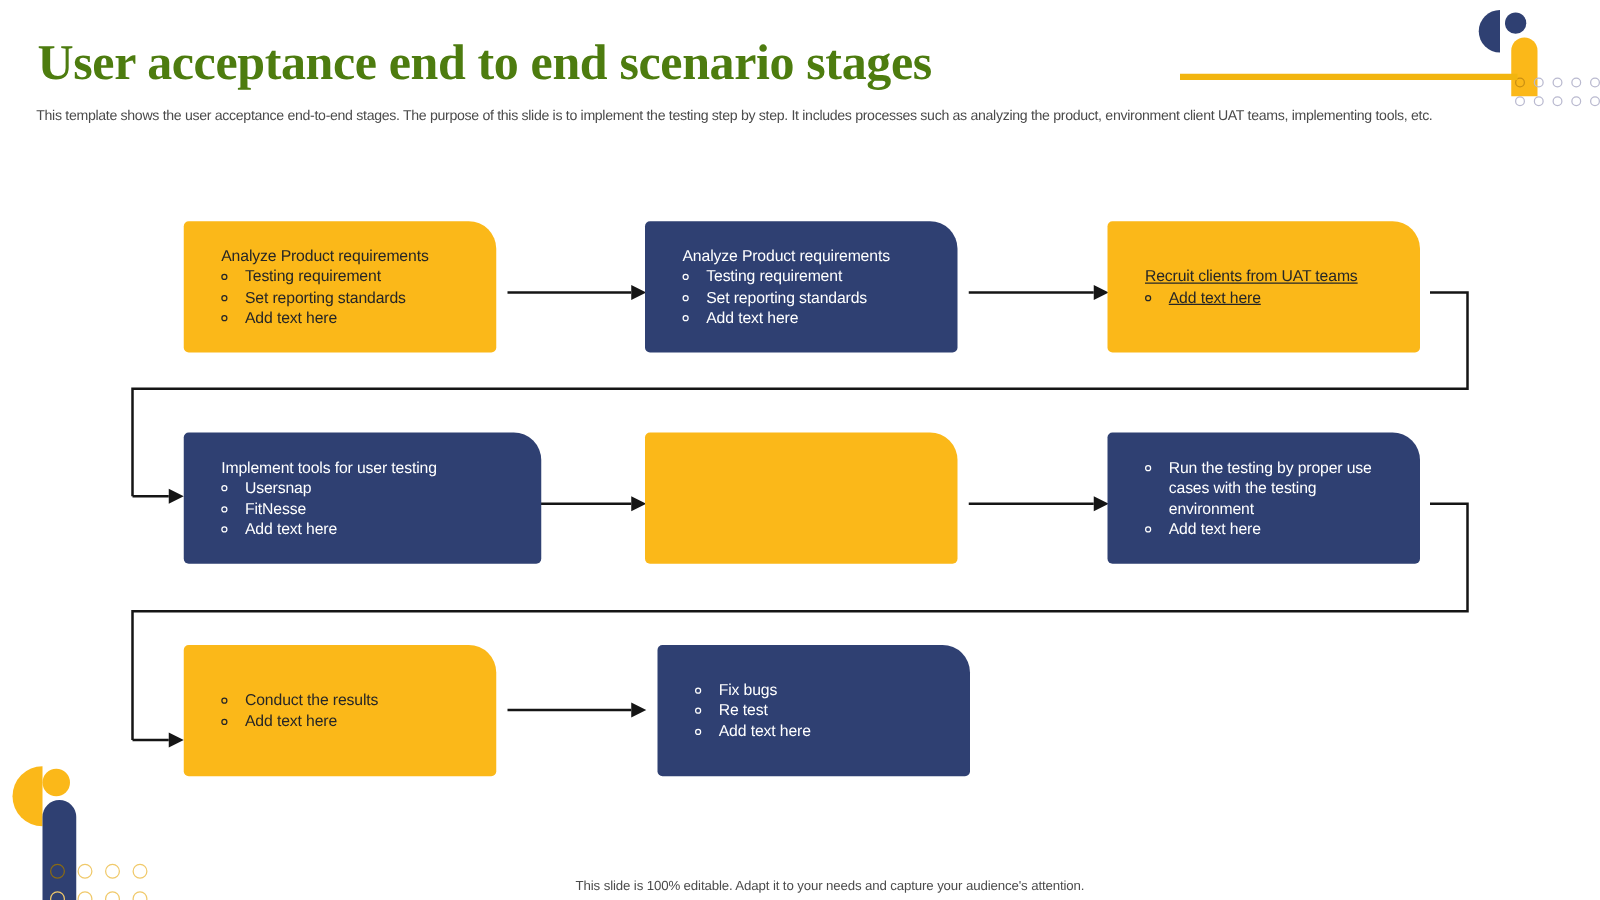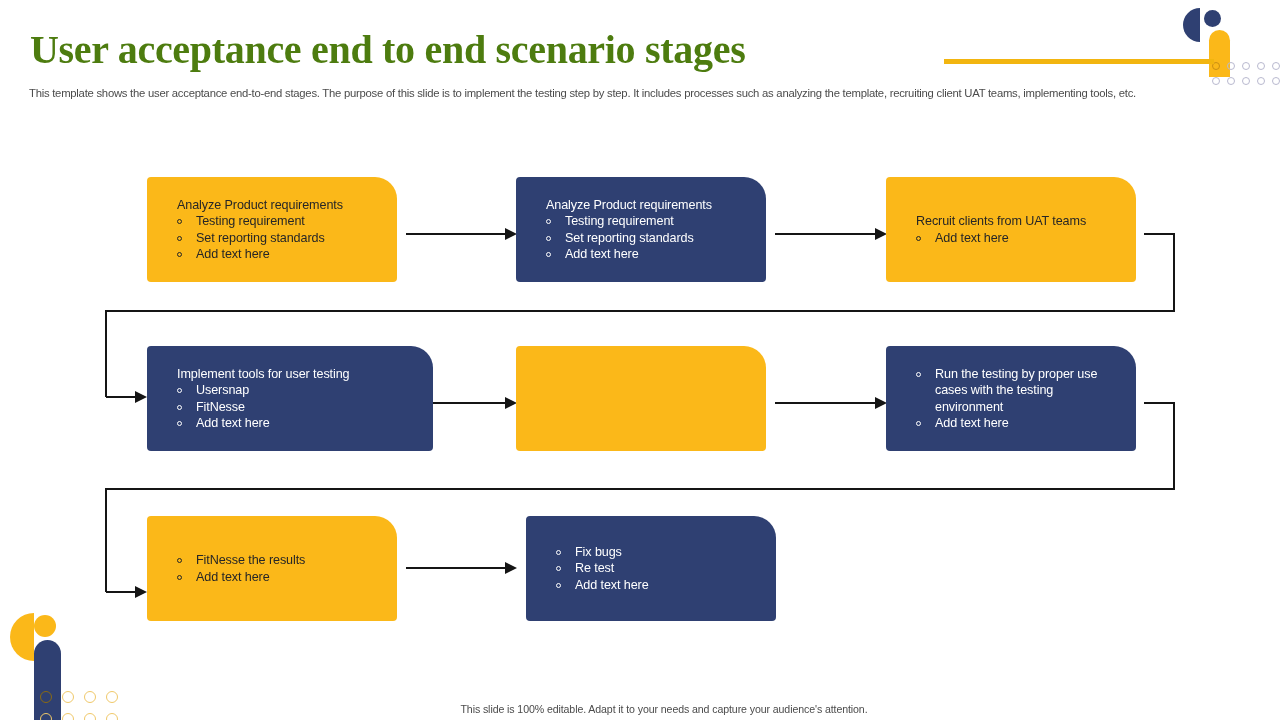--- a/index.html
+++ b/index.html
@@ -224,21 +224,21 @@
     <i></i>
     <i></i>
   <i></i>
     <i></i>
     <i></i>
     <i></i>
 </div>
 
 <div id="slide-title">User acceptance end to end scenario stages</div>
 <div id="title-rule"></div>
-<div id="slide-subtitle">This template shows the user acceptance end-to-end stages. The purpose of this slide is to implement the testing step by step. It includes processes such as analyzing the template, recruiting client UAT teams, implementing tools, etc.</div>
+<div id="slide-subtitle">This template shows the user acceptance end-to-end stages. The purpose of this slide is to implement the testing step by step. It includes processes such as analyzing the product, environment client UAT teams, implementing tools, etc.</div>
 
 <svg id="flow-connectors" width="1280" height="720" style="position:absolute;left:0;top:0;">
 
   <path class="conn" d="M406 234 H 505"></path>
   <polygon class="arrowhead" points="505,228 517,234 505,240"></polygon>
 
   <path class="conn" d="M775 234 H 875"></path>
   <polygon class="arrowhead" points="875,228 887,234 875,240"></polygon>
 
   <path class="conn" d="M1144 234 H 1174 V 311 H 106 V 397"></path>
@@ -274,21 +274,21 @@
   <div class="node navy" style="left:516px; top:177px; width:250px; height:105px;">
     <span class="shadow"></span>
     <div class="head">Analyze Product requirements</div>
     <ul>
       <li>Testing requirement</li>
       <li>Set reporting  standards</li>
       <li>Add text here</li>
     </ul>
   </div>
 
-  <div class="node yellow" style="left:886px; top:177px; width:250px; height:105px;">
+  <div class="node yellow" style="left:886px; top:177px; width:250px; height:105px;text-decoration:underline;">
     <span class="shadow"></span>
     <div class="head">Recruit clients from UAT teams</div>
     <ul>
       <li>Add text here</li>
     </ul>
   </div>
 
   <div class="node navy" style="left:147px; top:346px; width:286px; height:105px;">
     <span class="shadow"></span>
     <div class="head">Implement tools for user testing</div>
@@ -307,21 +307,21 @@
     <span class="shadow"></span>
     <ul>
       <li style="padding-right:14px;">Run the testing by proper use cases with the testing environment</li>
       <li>Add text here</li>
     </ul>
   </div>
 
   <div class="node yellow" style="left:147px; top:516px; width:250px; height:105px;">
     <span class="shadow"></span>
     <ul>
-      <li>FitNesse the results</li>
+      <li>Conduct the results</li>
       <li>Add text here</li>
     </ul>
   </div>
 
   <div class="node navy" style="left:516px; top:516px; width:250px; height:105px;margin-left:10px;">
     <span class="shadow"></span>
     <ul>
       <li>Fix bugs</li>
       <li>Re test</li>
       <li>Add text here</li>

